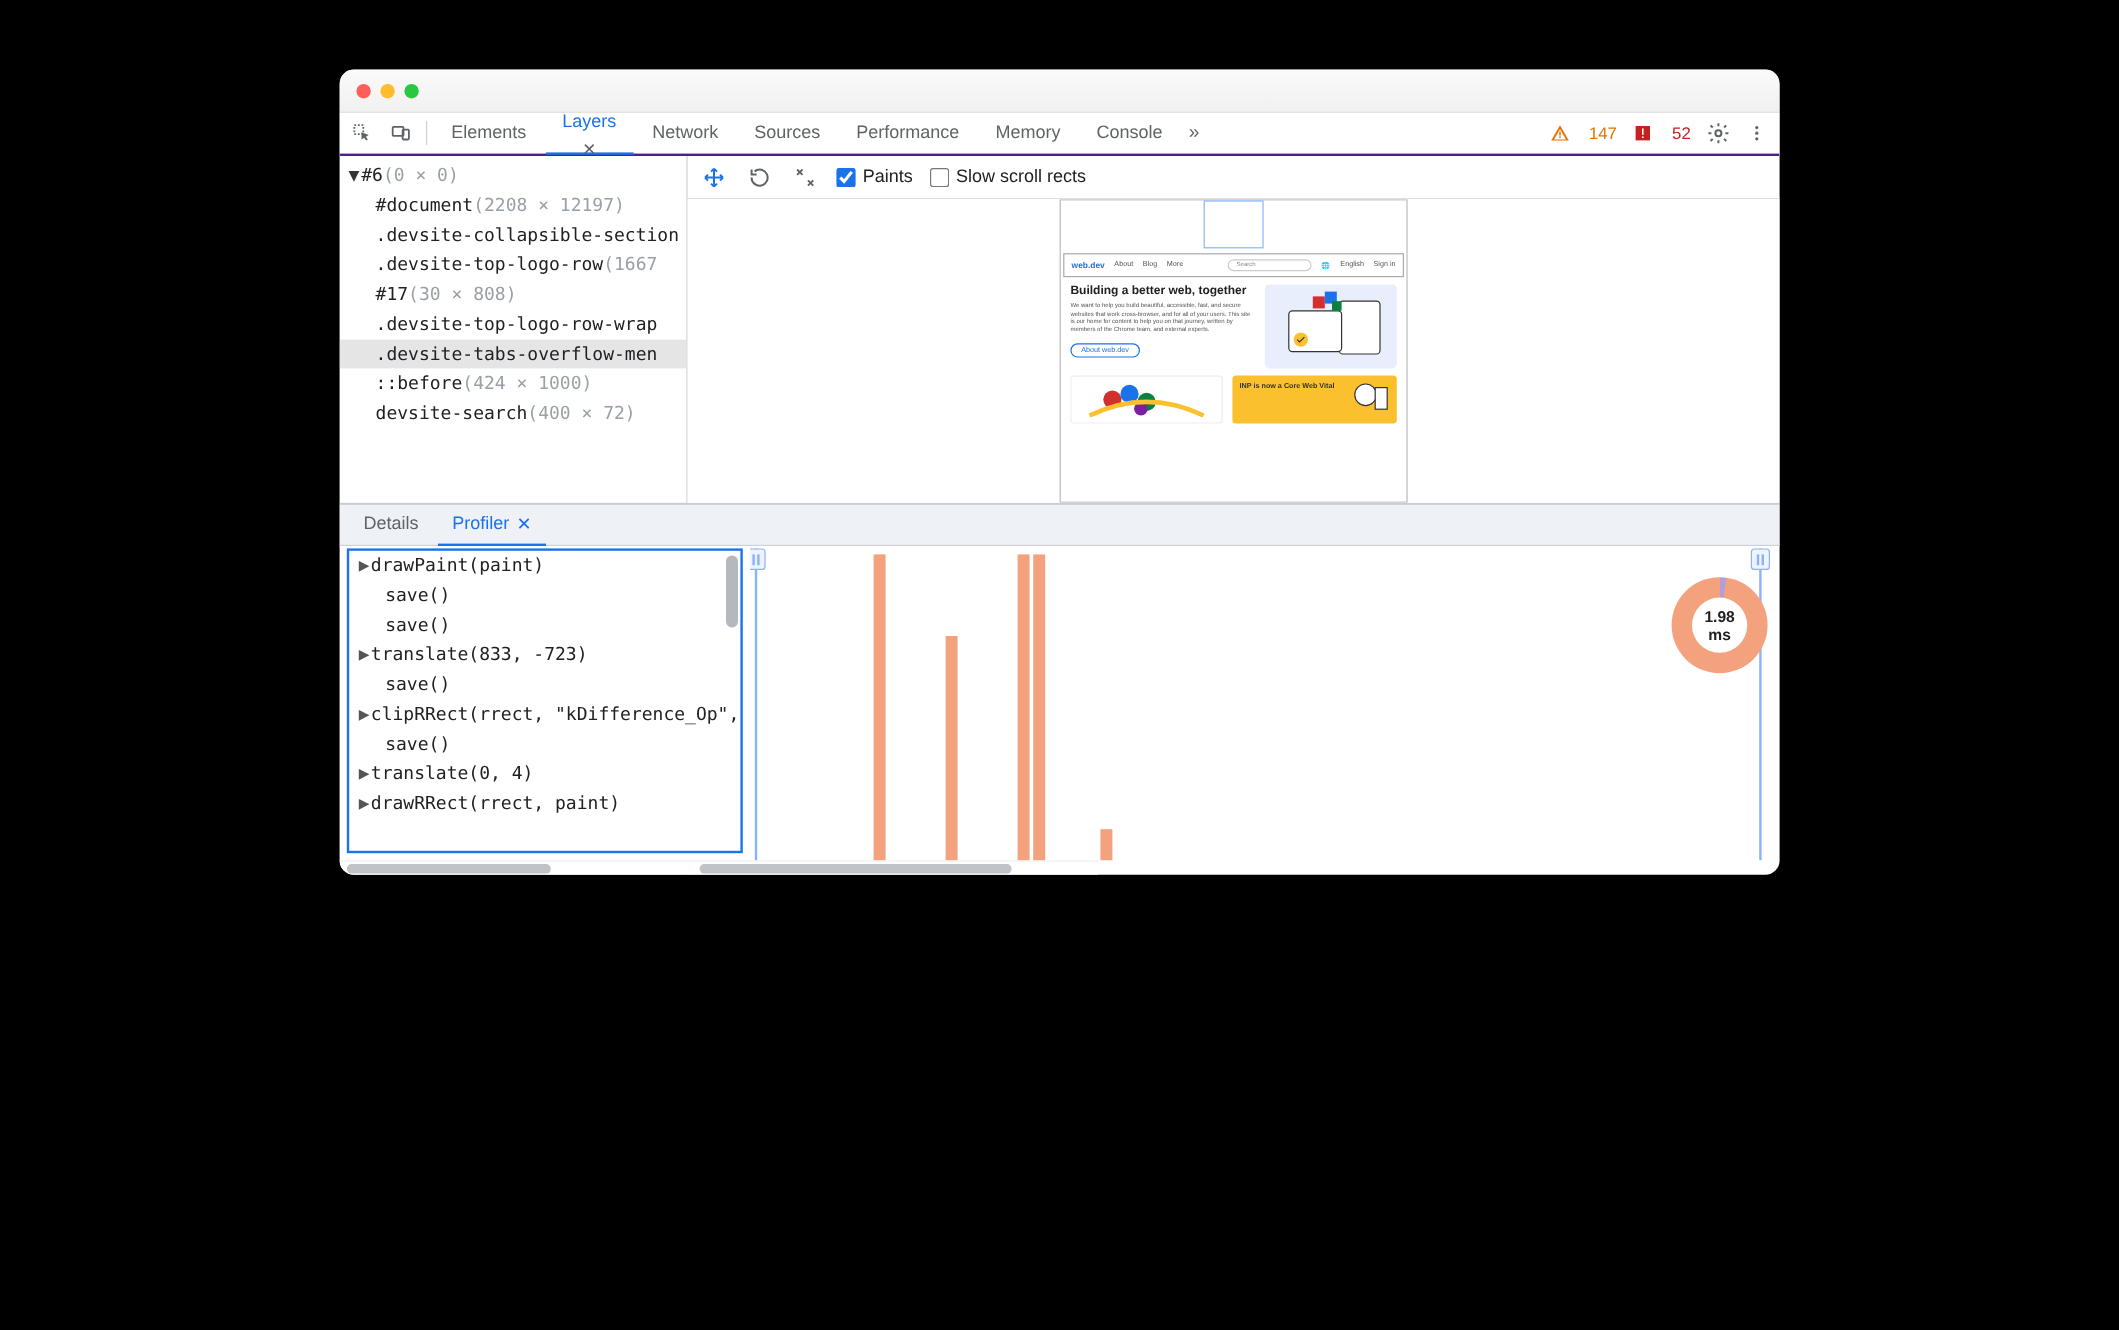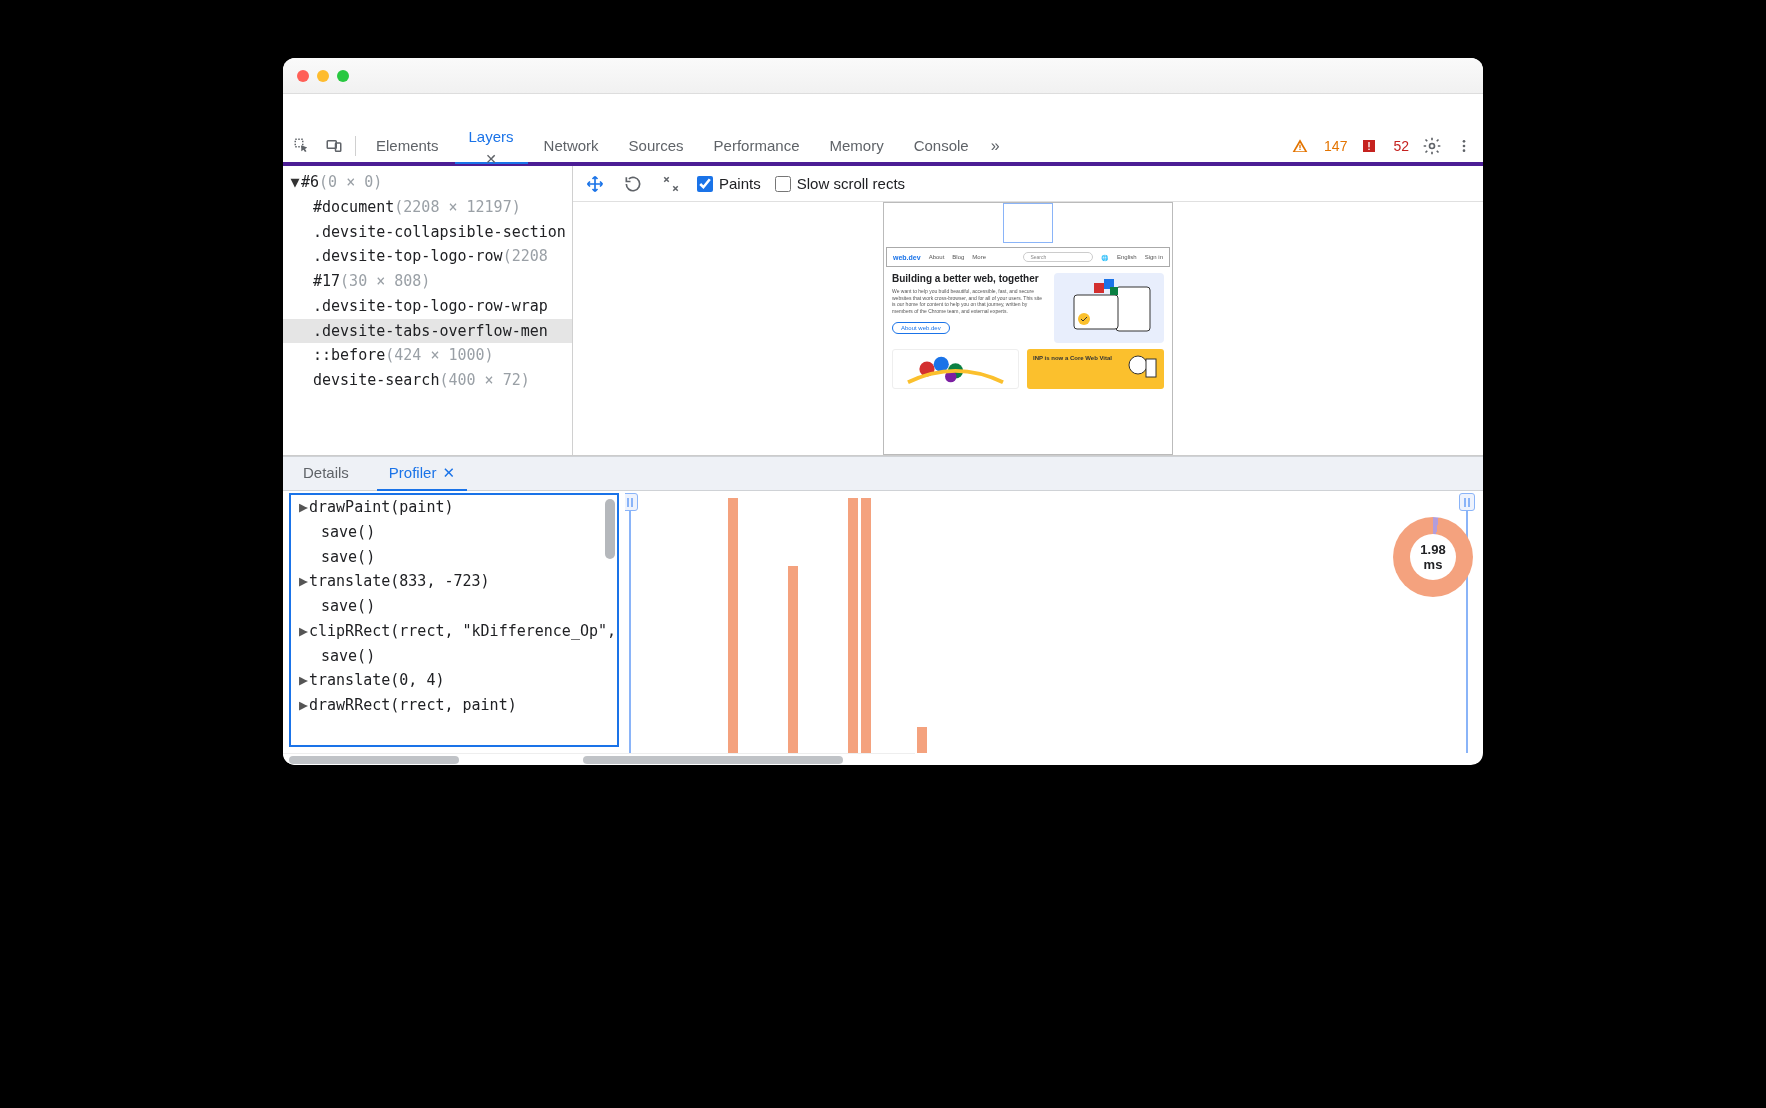--- a/index.html
+++ b/index.html
@@ -43,22 +43,22 @@
   .t-min   { background:#febc2e; }
   .t-max   { background:#28c840; }
   .title {
     position:absolute; left:0; right:0; text-align:center;
     font-weight:600; font-size:15px; color:#333;
     pointer-events:none;
   }
   
   .tabs {
     height: 36px; display:flex; align-items:center;
-    border-bottom:4px solid #4c1d95; background:#fff;
-    padding: 0 4px; gap: 2px; margin-top: 36px;
+    border-bottom:2px solid #4c1d95; background:#fff;
+    padding: 0 4px; gap: 2px;
   }
   .tabs .iconbtn {
     width: 30px; height:30px; display:flex; align-items:center; justify-content:center;
     color:#5f6368; cursor:pointer; border-radius:2px;
   }
   .divider { width:1px; height:20px; background:#d0d0d0; margin:0 4px;}
   .tab {
     padding: 0 14px; height:36px; display:flex; align-items:center;
     font-size:15px; color:#5f6368; cursor:pointer; gap:6px;
     border-bottom: 2px solid transparent;
@@ -152,21 +152,21 @@
   .pp-row2 .c2 {
     flex:1; height:40px; background:#fbc02d; border-radius:3px;
     font-size:6px; font-weight:700; padding:6px; color:#333;
   }
 
   
   .bottom {
     display:flex; flex-direction:column; border-top:1px solid #cfd2d6;
   }
   .bottom-tabs {
-    height:34px; display:flex; align-items:center; gap:16px;
+    height:34px; display:flex; align-items:center; gap:4px;
     background:#eef1f6; border-bottom:1px solid #cfd2d6; padding-left:8px;
   }
   .btab { padding:0 12px; height:34px; display:flex; align-items:center;
     font-size:15px; color:#5f6368; cursor:pointer; gap:6px;
     border-bottom:2px solid transparent;}
   .btab.active { color:#1a73e8; border-bottom-color:#1a73e8;}
 
   .bbody {
     display:flex; height:262px;
   }
@@ -310,21 +310,21 @@
 
   <div class="body" style="height:290px;">
 
     <div class="tree">
       <div class="tree-row">
         <span class="caret">▼</span><span>#6</span><span class="dim">(0 × 0)</span>
       </div>
       <div id="tree-children">
           <div class="tree-row indent"><span>#document</span><span class="dim">(2208 × 12197)</span></div>
           <div class="tree-row indent"><span>.devsite-collapsible-section</span><span class="dim"></span></div>
-          <div class="tree-row indent"><span>.devsite-top-logo-row</span><span class="dim">(2208</span></div>
+          <div class="tree-row indent"><span>.devsite-top-logo-row</span><span class="dim">(1667</span></div>
           <div class="tree-row indent"><span>#17</span><span class="dim">(30 × 808)</span></div>
           <div class="tree-row indent"><span>.devsite-top-logo-row-wrap</span><span class="dim"></span></div>
           <div class="tree-row indent sel"><span>.devsite-tabs-overflow-men</span><span class="dim"></span></div>
           <div class="tree-row indent"><span>::before</span><span class="dim">(424 × 1000)</span></div>
           <div class="tree-row indent"><span>devsite-search</span><span class="dim">(400 × 72)</span></div>
         </div>
     </div>
 
     <div class="right">
       <div class="viewer-bar">

